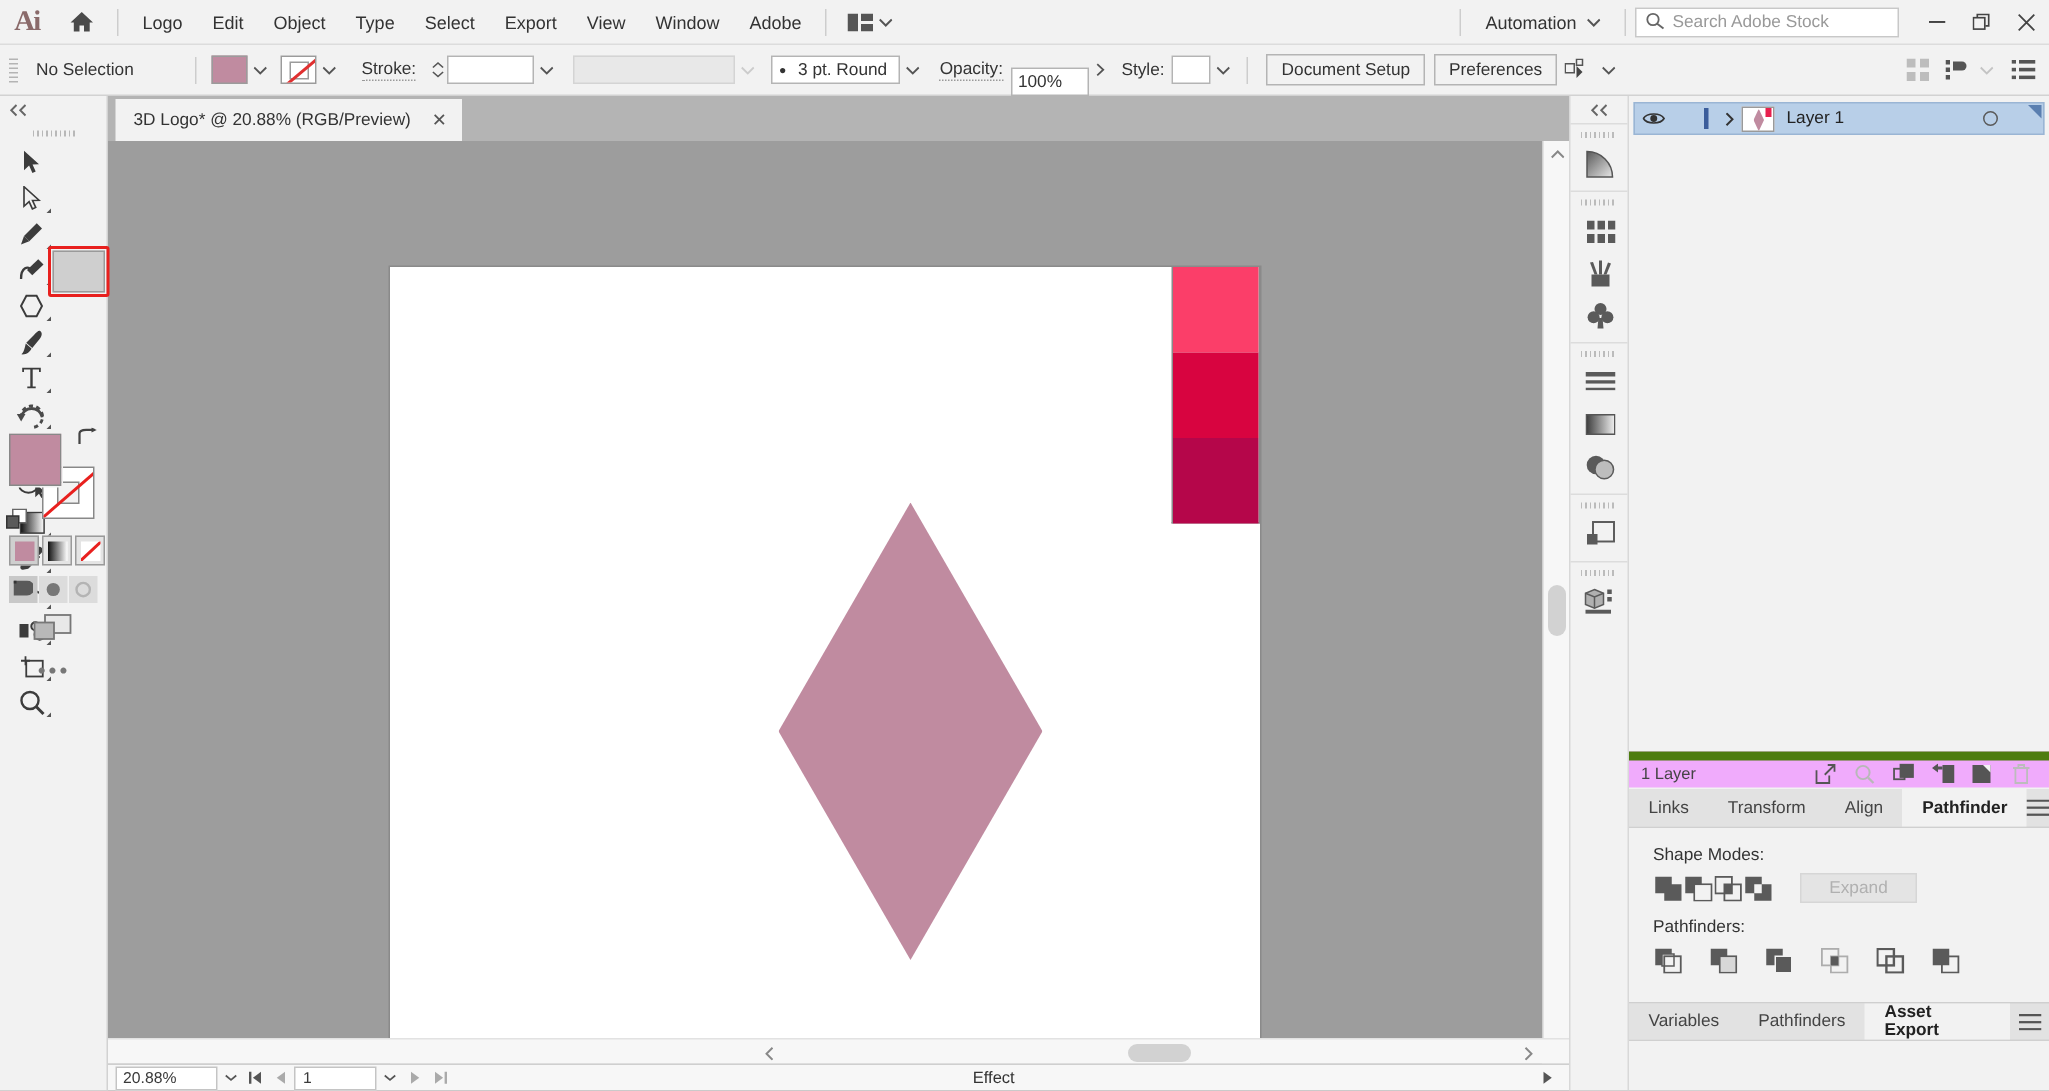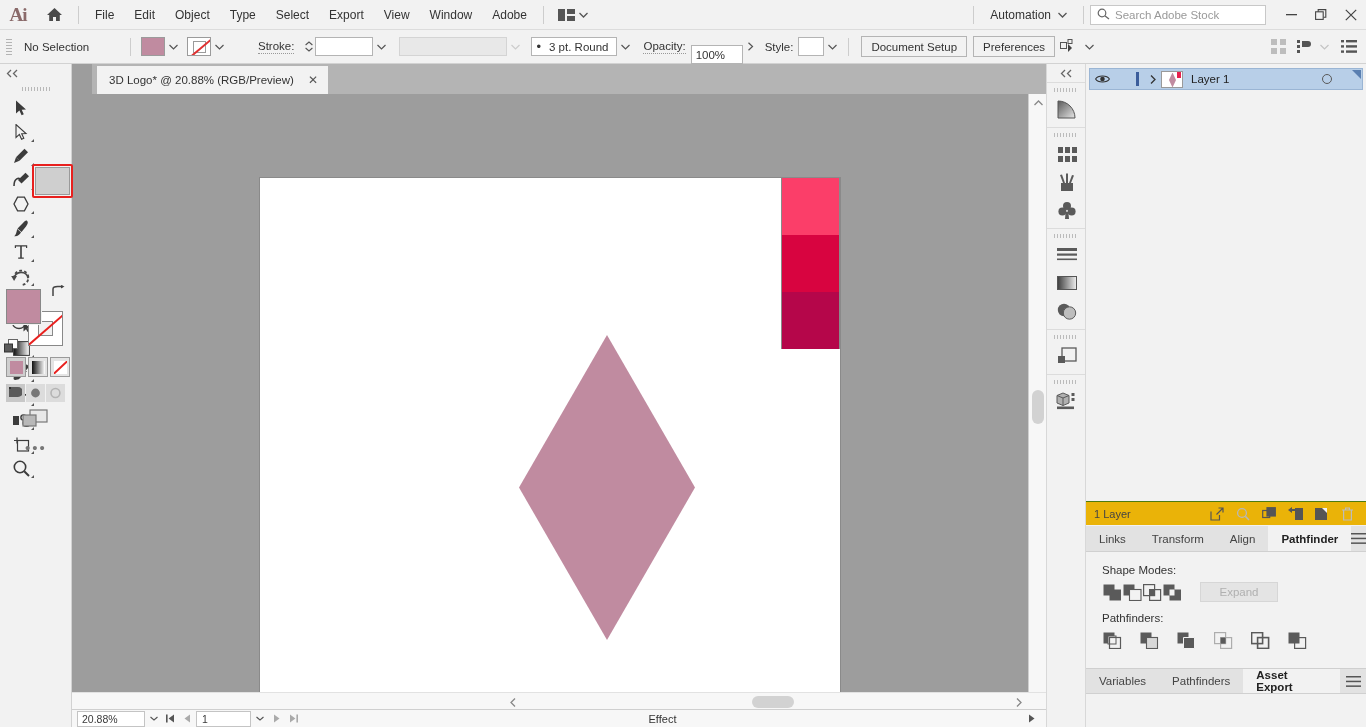--- a/index.html
+++ b/index.html
@@ -122,21 +122,21 @@
   .drawb { width:19px; height:18px; display:flex; align-items:center; justify-content:center; background:#dcdcdc; }
   .drawb.sel { background:#c8c8c8; }
   .screenmode { position:absolute; left:22px; top:345px; }
   .dots { position:absolute; left:0; top:375px; width:72px; text-align:center; color:#777; font-size:15px; letter-spacing:2px; }
 
   
   .canvaswrap {
     position:absolute; left:72px; top:64px; width:974px; height:663px; background:#9d9d9d;
   }
   .tabstrip {
-    position:absolute; left:0; top:0; width:1048px; height:30px; background:#b4b4b4;margin-left:20px;
+    position:absolute; left:0; top:0; width:1048px; height:30px; background:#b4b4b4;
   }
   .doctab {
     position:absolute; left:5px; top:2px; height:28px; background:#f2f2f2;
     display:flex; align-items:center; padding:0 10px 0 12px; gap:14px;
     font-size:11.5px; color:#333;
   }
   .tabclose { font-size:12px; color:#555; }
   .canvas {
     position:absolute; left:0; top:30px; width:956px; height:615px; background:#9d9d9d; overflow:hidden;
   }
@@ -198,22 +198,22 @@
   .lr-lock { width:22px; }
   .lr-sel { width:3px; height:14px; background:#3b5d9b; margin-right:6px; }
   .lr-arrow { width:16px; display:flex; align-items:center; justify-content:center; }
   .lr-thumb { width:22px; height:17px; background:#fff; border:1px solid #9a9a9a; position:relative; overflow:hidden; }
   .lr-thumb .d { position:absolute; left:7px; top:1px; width:7px; height:15px; background:#c08ba0; clip-path:polygon(50% 0,100% 50%,50% 100%,0 50%); }
   .lr-thumb .r { position:absolute; left:15px; top:0; width:4px; height:6px; background:#e8204e; }
   .lr-name { margin-left:8px; font-size:11.5px; color:#222; }
   .lr-target { position:absolute; right:30px; width:10px; height:10px; border:1.5px solid #5a5a5a; border-radius:50%; }
   .lr-corner { position:absolute; right:1px; top:1px; width:0; height:0; border-right:9px solid #5a7fb0; border-bottom:9px solid transparent; }
   .layerfoot {
-    position:absolute; left:0; top:437px; width:280px; height:24px; background:#eab308;
-    display:flex; align-items:center; border-top:1px solid #4d7c0f;
+    position:absolute; left:0; top:437px; width:280px; height:24px; background:#f0abfc;
+    display:flex; align-items:center; border-top:6px solid #4d7c0f;
   }
   .lf-txt { font-size:11px; color:#444; margin-left:8px; }
   .lf-icons { margin-left:auto; display:flex; gap:4px; padding-right:8px; }
   .lf-ic { width:22px; height:22px; display:flex; align-items:center; justify-content:center; }
   .pf-body { padding:8px 0 0 16px; }
   .pf-label { font-size:11.5px; color:#333; margin-bottom:6px; }
   .pf-row { display:flex; align-items:center; margin-bottom:10px; }
   .pf-btn { width:20px; height:20px; display:flex; align-items:center; justify-content:center; }
   .pf-row2 { display:flex; align-items:center; gap:17px; }
   .expand-btn {
@@ -228,21 +228,21 @@
 
   <div class="menubar">
     <div class="ai-logo">Ai</div>
     <div class="home-btn">
       <svg width="17" height="15" viewBox="0 0 17 15">
           <path d="M8.5 1 L16 8 L13.8 8 L13.8 14 L10 14 L10 10 L7 10 L7 14 L3.2 14 L3.2 8 L1 8 Z" fill="#4a4a4a"></path>
         </svg>
     </div>
     <div class="vsep"></div>
     <div class="menu-items">
-      <div class="menu-item">File</div>
+      <div class="menu-item">Logo</div>
       <div class="menu-item">Edit</div>
       <div class="menu-item">Object</div>
       <div class="menu-item">Type</div>
       <div class="menu-item">Select</div>
       <div class="menu-item">Export</div>
       <div class="menu-item">View</div>
       <div class="menu-item">Window</div>
       <div class="menu-item">Adobe</div>
     </div>
     <div class="vsep"></div>
@@ -314,21 +314,21 @@
     <div class="swatch-combo" style="margin-left:6px;">
       <div class="sw-none">
           <div class="sw-inner"></div>
         </div>
       <div class="caret-btn">
         <svg width="9" height="6" viewBox="0 0 9 6">
             <path d="M0.5 1 L4.5 5 L8.5 1" stroke="#555" stroke-width="1.2" fill="none"></path>
           </svg>
       </div>
     </div>
-    <div class="lbl dotted-underline" style="margin-left:31px;">Stroke:</div>
+    <div class="lbl dotted-underline" style="margin-left:14px;">Stroke:</div>
     <div class="stepper" style="margin-left:8px;">
       <svg width="8" height="5" viewBox="0 0 8 5">
           <path d="M0.6 4 L4 1 L7.4 4" stroke="#555" stroke-width="1.1" fill="none"></path>
         </svg>
       <svg width="8" height="5" viewBox="0 0 8 5">
           <path d="M0.6 1 L4 4 L7.4 1" stroke="#555" stroke-width="1.1" fill="none"></path>
         </svg>
     </div>
     <div class="field" style="width:58px;"></div>
     <div class="caret-btn">

